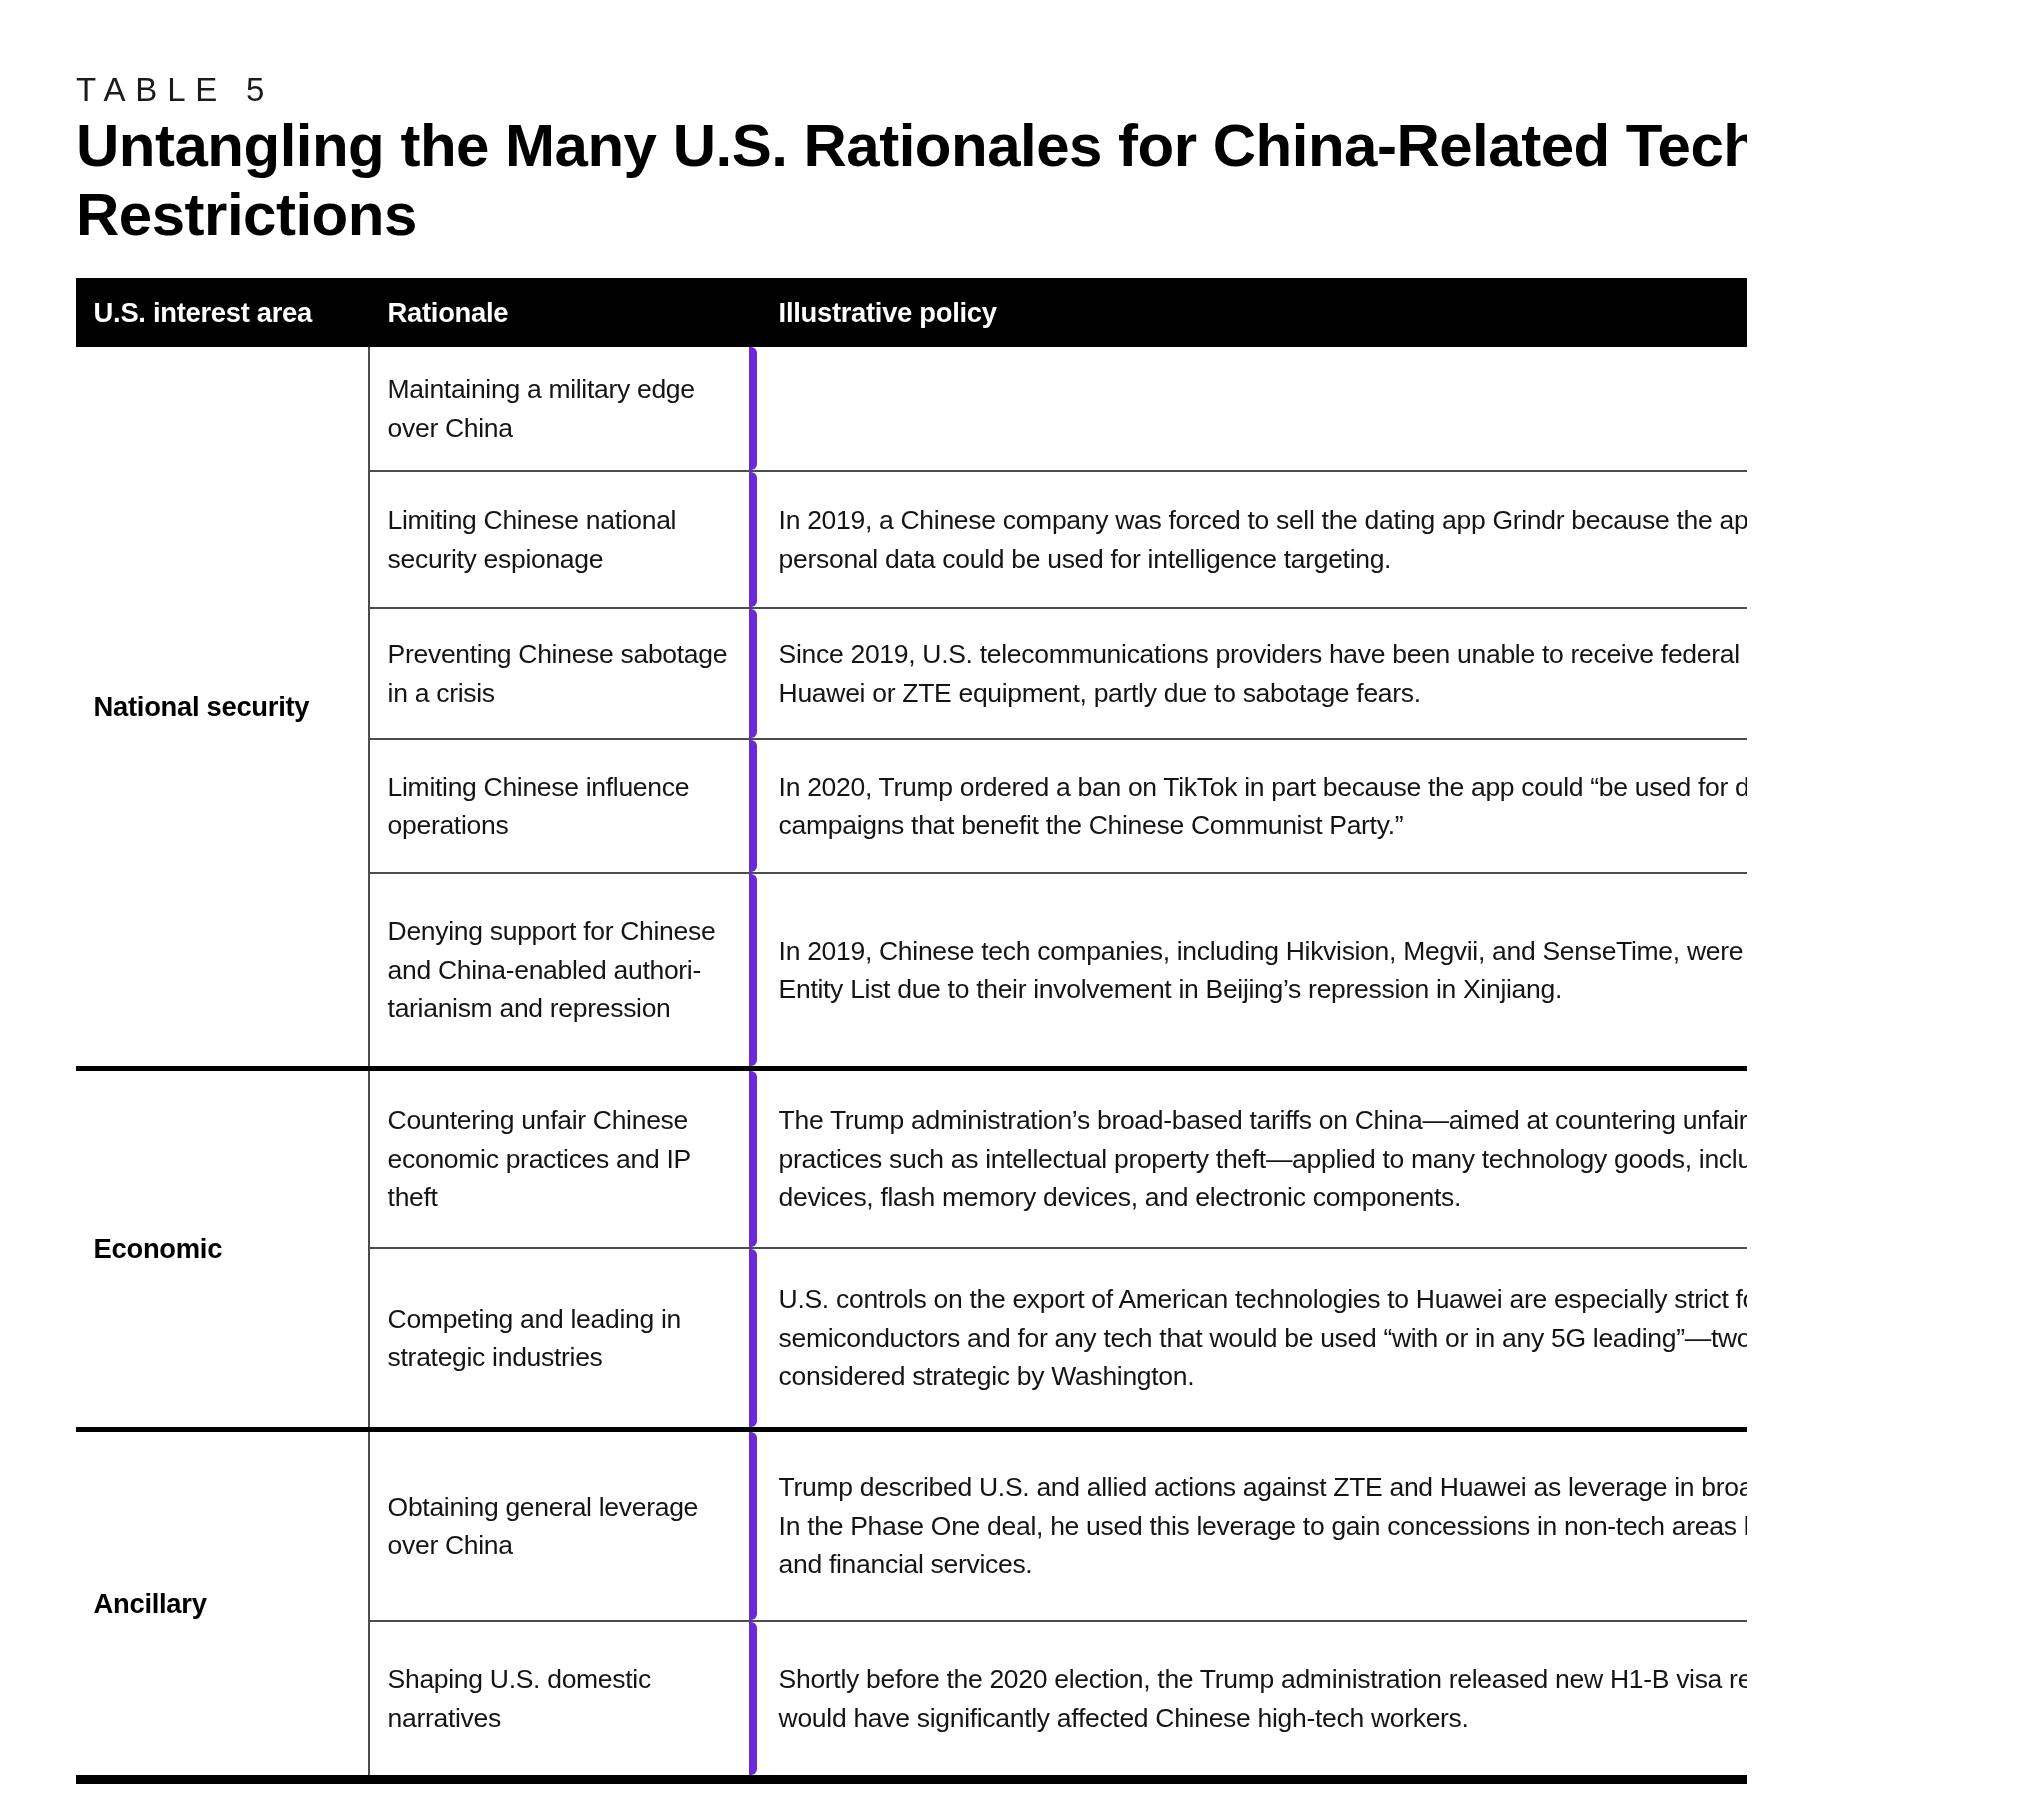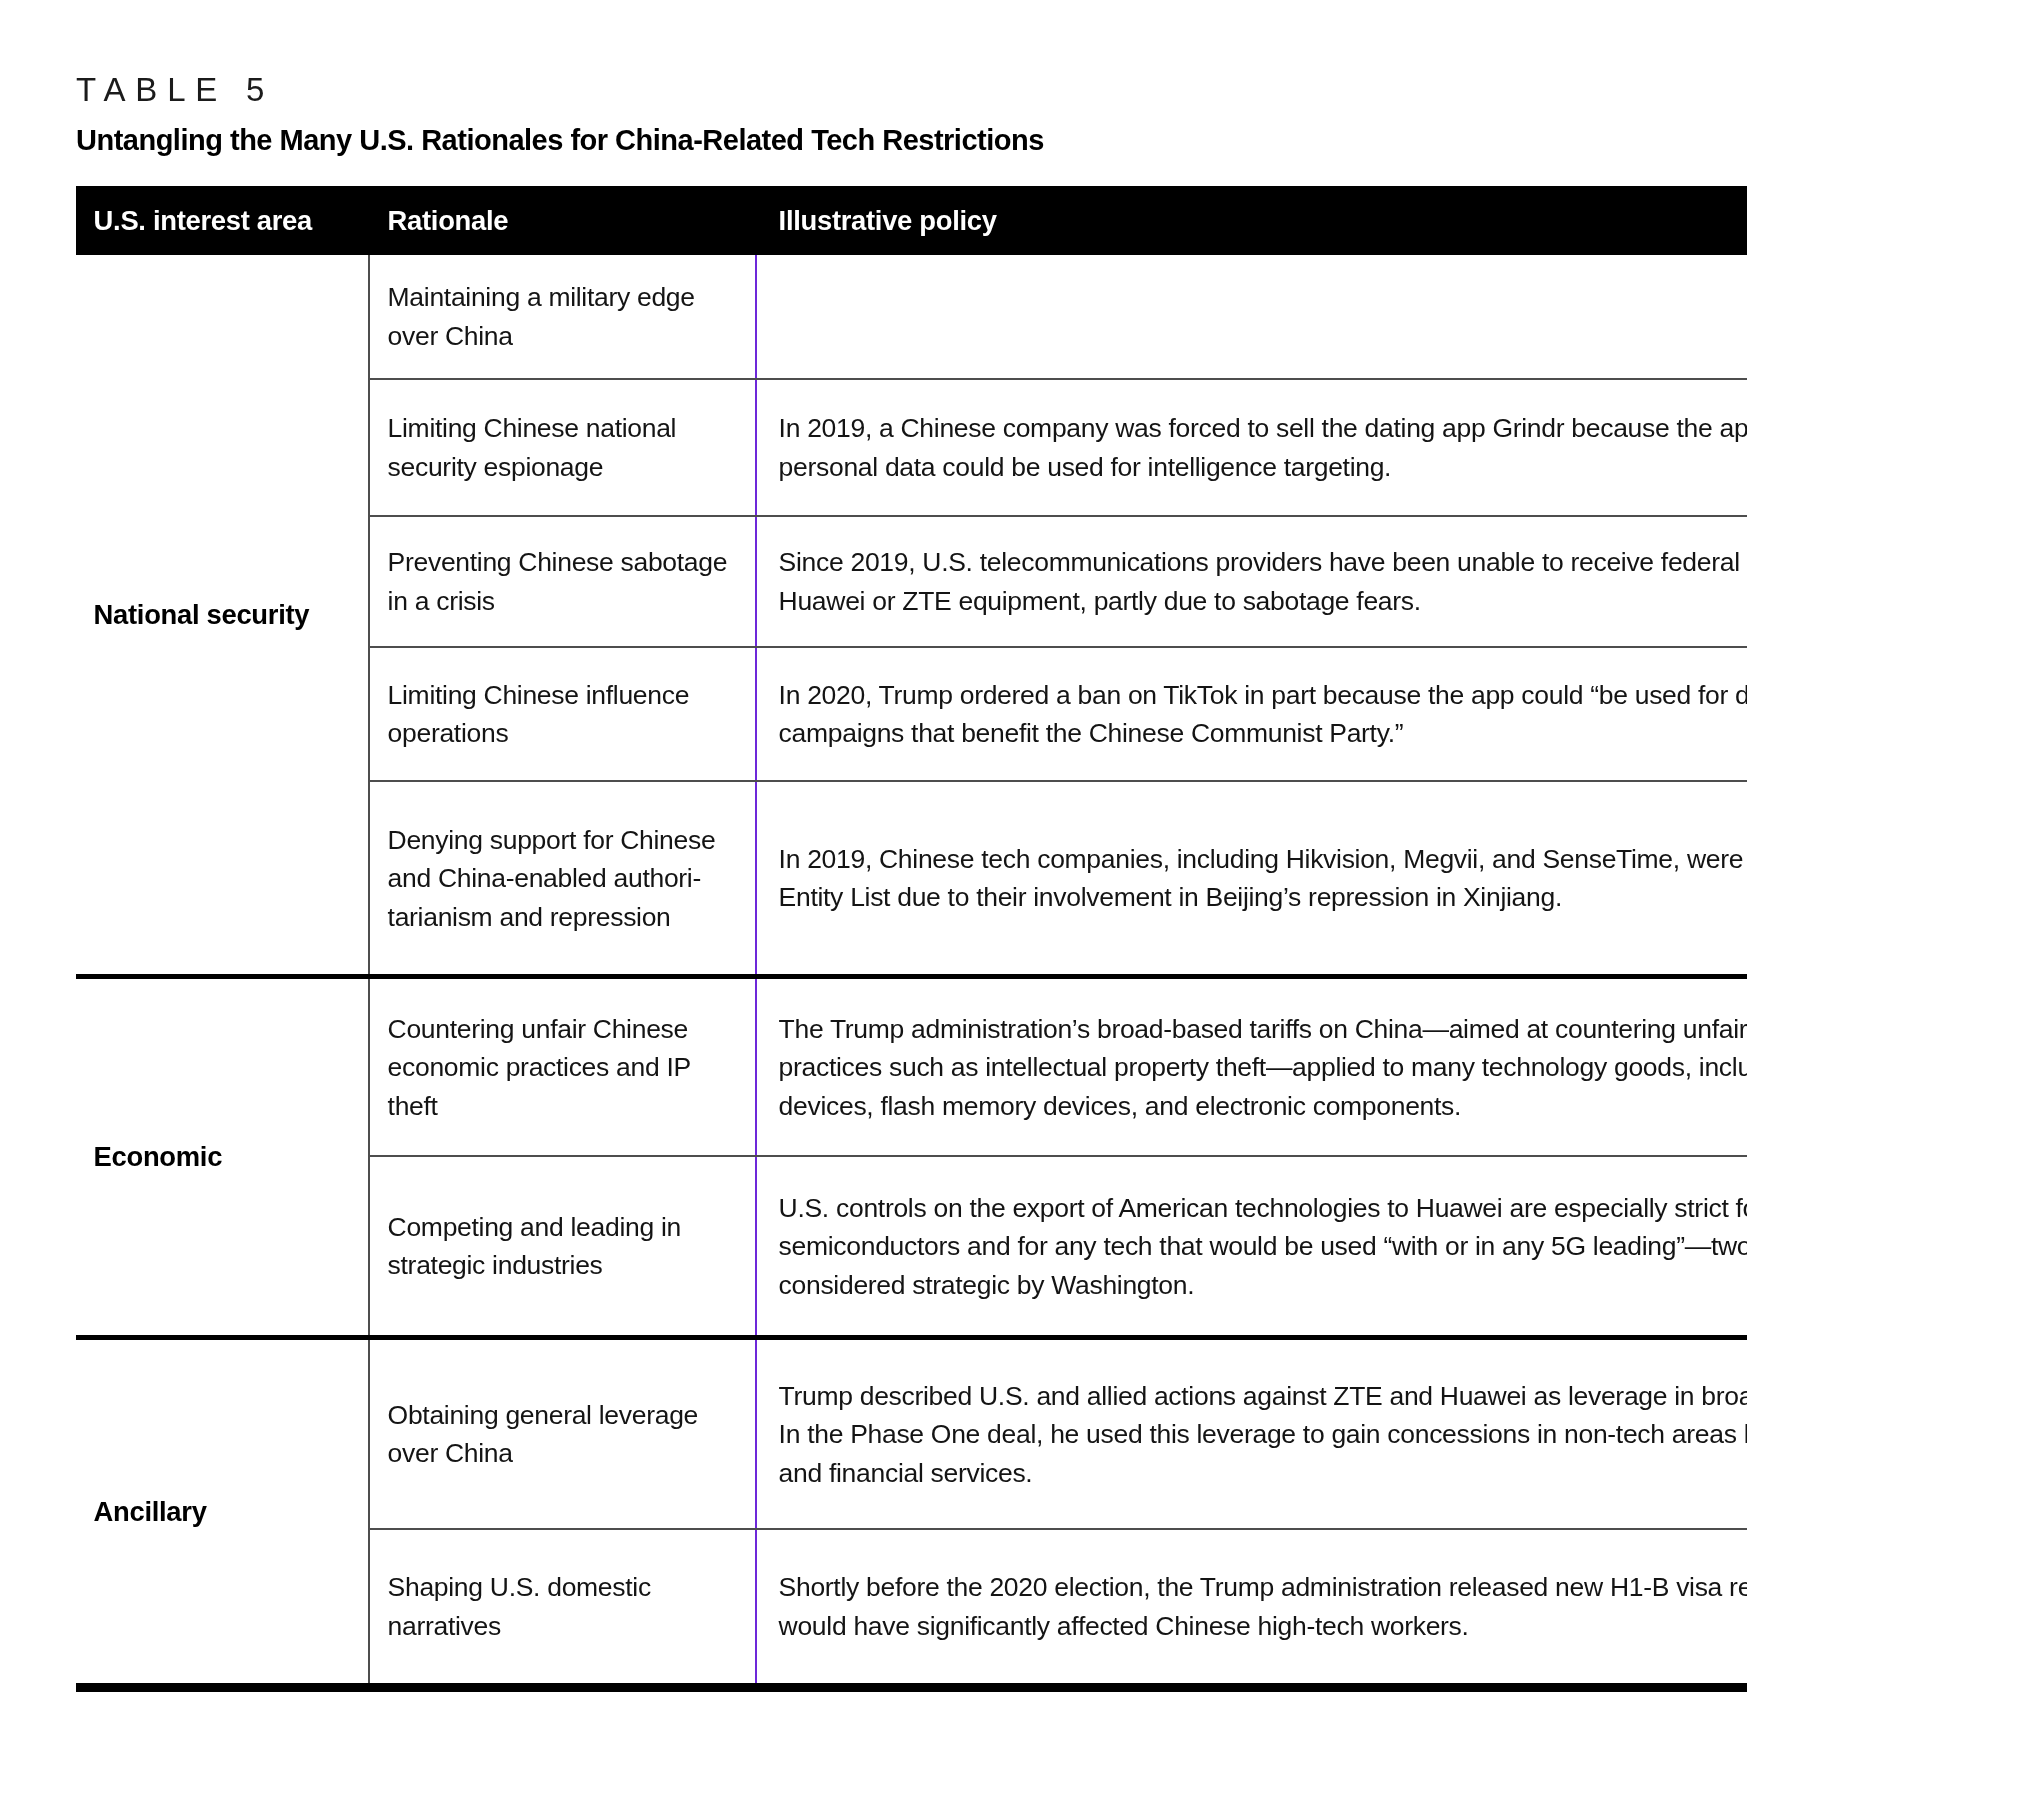--- a/index.html
+++ b/index.html
@@ -14,22 +14,22 @@
   }
   .sheet{width:1894px;margin:0 0 0 76px;box-sizing:border-box;}
   .table-label{
     padding-top:71px;
     font-size:33px;
     font-weight:400;
     letter-spacing:9.8px;
     color:#1b1b1b;
   }
   .title{
-    margin:15px 0 0 0;
-    font-size:29px;
+    margin:2px 0 0 0;
+    font-size:60px;
     line-height:1.15;
     font-weight:800;
     letter-spacing:-0.5px;
     color:#000000;
   }
   .dtable{margin-top:29px;border-bottom:9.8px solid #000000;}
   .thead{
     display:flex;
     background:#000000;
     color:#ffffff;
@@ -67,21 +67,22 @@
     display:flex;align-items:center;
     box-sizing:border-box;
     font-size:26.5px;
     line-height:1.45;
     letter-spacing:-0.3px;
     color:#141414;
   }
   .rationale-cell{
     width:387px;flex:0 0 387px;
     padding:15.7px 17.6px;
-    border-right:2px solid #6d28d9;
+    border-right:8px solid #6d28d9;
+    border-radius:6px;
   }
   .policy-cell{flex:1 1 auto;padding:15.7px 25.5px 15.7px 21.6px;}
   
   .h126{min-height:123px}.h138{min-height:135px}.h132{min-height:129px}
   .h135{min-height:132px}.h196{min-height:192px}.h180{min-height:176px}
   .h182{min-height:178px}.h192{min-height:188px}.h156{min-height:153px}
 </style>
 </head>
 <body>
 

